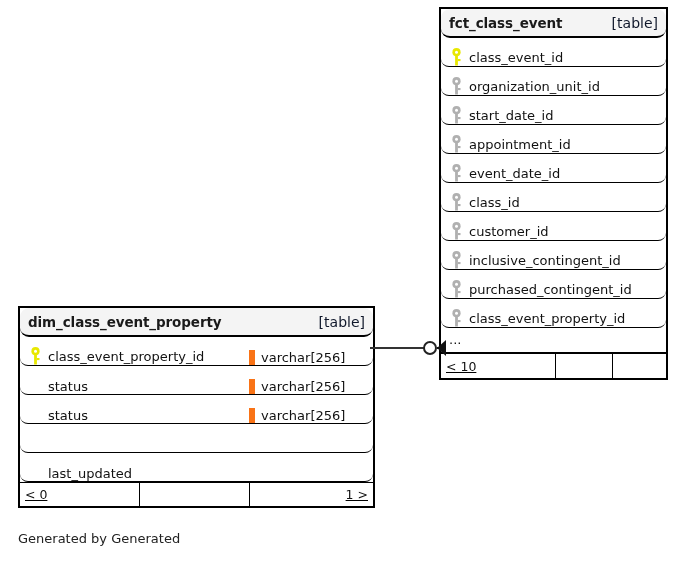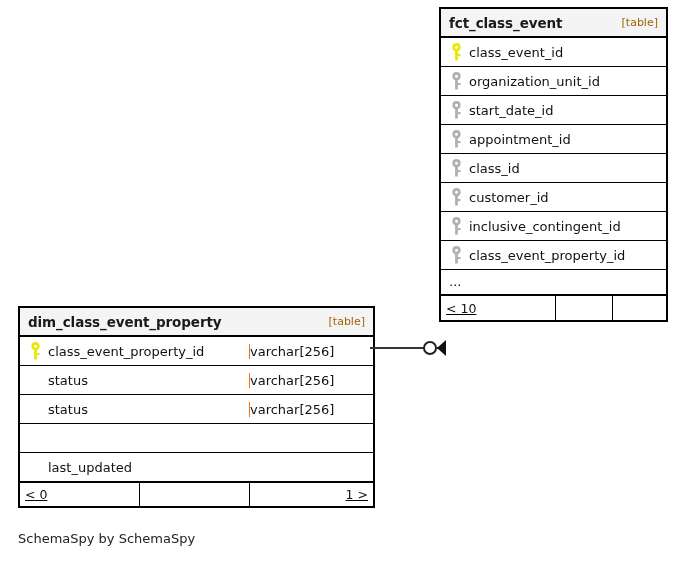--- a/index.html
+++ b/index.html
@@ -32,58 +32,61 @@
 
   .er-head {
     display: flex;
     align-items: center;
     justify-content: space-between;
     background: #f4f4f4;
     border-bottom: 2px solid #000000;
     box-sizing: border-box;
     padding: 0 8px;
     height: 29px;
+    border-radius: 9px;
   }
   .er-title {
     font-size: 13.5px;
     font-weight: bold;
     color: #1a1a1a;
     letter-spacing: -0.1px;
     white-space: nowrap;
   }
   .er-kind {
-    font-size: 11px;
-    color: #a16207;
+    font-size: 14px;
+    color: #0f172a;
     white-space: nowrap;
     text-align: right;
   }
 
   .er-row {
     display: flex;
-    align-items: center;
+    align-items: flex-end;
     height: 29px;
     border-bottom: 1px solid #000000;
     box-sizing: border-box;
+    border-radius: 8px;
   }
   .er-row:last-child { border-bottom: none; }
 
   .er-col-name {
     display: flex;
     align-items: center;
     box-sizing: border-box;
     padding-left: 6px;
     flex: 1 1 auto;
     min-width: 0;
     overflow: hidden;
   }
   .er-col-type {
     display: flex;
     align-items: center;
     box-sizing: border-box;
-    border-left: 1px solid #f97316;
+    padding-left: 6px;
+    border-left: 6px solid #f97316;
     white-space: nowrap;
   }
 
   .col-label {
     font-size: 13px;
     color: #111111;
     white-space: nowrap;
   }
   .type-label {
     font-size: 13px;
@@ -238,20 +241,33 @@
             <circle cx="5.5" cy="4.2" r="1.5" fill="#ffffff"></circle>
             <rect x="4.1" y="7" width="2.8" height="10.5" fill="#b0b0b0"></rect>
             <rect x="6.9" y="11" width="2.6" height="2.1" fill="#b0b0b0"></rect>
           </svg>
         </span>
         <span class="col-label">appointment_id</span>
       </div>
     </div>
 
 
+    <div class="er-row">
+      <div class="er-col-name">
+        <span class="keyslot">
+          <svg width="11" height="18" viewBox="0 0 11 18" aria-hidden="true">
+            <circle cx="5.5" cy="4.2" r="4.1" fill="#b0b0b0"></circle>
+            <circle cx="5.5" cy="4.2" r="1.5" fill="#ffffff"></circle>
+            <rect x="4.1" y="7" width="2.8" height="10.5" fill="#b0b0b0"></rect>
+            <rect x="6.9" y="11" width="2.6" height="2.1" fill="#b0b0b0"></rect>
+          </svg>
+        </span>
+        <span class="col-label">event_date_id</span>
+      </div>
+    </div>
 
     <div class="er-row">
       <div class="er-col-name">
         <span class="keyslot">
           <svg width="11" height="18" viewBox="0 0 11 18" aria-hidden="true">
             <circle cx="5.5" cy="4.2" r="4.1" fill="#b0b0b0"></circle>
             <circle cx="5.5" cy="4.2" r="1.5" fill="#ffffff"></circle>
             <rect x="4.1" y="7" width="2.8" height="10.5" fill="#b0b0b0"></rect>
             <rect x="6.9" y="11" width="2.6" height="2.1" fill="#b0b0b0"></rect>
           </svg>
@@ -281,20 +297,33 @@
             <circle cx="5.5" cy="4.2" r="4.1" fill="#b0b0b0"></circle>
             <circle cx="5.5" cy="4.2" r="1.5" fill="#ffffff"></circle>
             <rect x="4.1" y="7" width="2.8" height="10.5" fill="#b0b0b0"></rect>
             <rect x="6.9" y="11" width="2.6" height="2.1" fill="#b0b0b0"></rect>
           </svg>
         </span>
         <span class="col-label">inclusive_contingent_id</span>
       </div>
     </div>
 
+    <div class="er-row">
+      <div class="er-col-name">
+        <span class="keyslot">
+          <svg width="11" height="18" viewBox="0 0 11 18" aria-hidden="true">
+            <circle cx="5.5" cy="4.2" r="4.1" fill="#b0b0b0"></circle>
+            <circle cx="5.5" cy="4.2" r="1.5" fill="#ffffff"></circle>
+            <rect x="4.1" y="7" width="2.8" height="10.5" fill="#b0b0b0"></rect>
+            <rect x="6.9" y="11" width="2.6" height="2.1" fill="#b0b0b0"></rect>
+          </svg>
+        </span>
+        <span class="col-label">purchased_contingent_id</span>
+      </div>
+    </div>
 
     <div class="er-row">
       <div class="er-col-name">
         <span class="keyslot">
           <svg width="11" height="18" viewBox="0 0 11 18" aria-hidden="true">
             <circle cx="5.5" cy="4.2" r="4.1" fill="#b0b0b0"></circle>
             <circle cx="5.5" cy="4.2" r="1.5" fill="#ffffff"></circle>
             <rect x="4.1" y="7" width="2.8" height="10.5" fill="#b0b0b0"></rect>
             <rect x="6.9" y="11" width="2.6" height="2.1" fill="#b0b0b0"></rect>
           </svg>
@@ -382,15 +411,15 @@
 
       <line x1="0" y1="18" x2="55" y2="18" stroke="#333333" stroke-width="2"></line>
 
       <circle cx="60" cy="18" r="6" fill="#ffffff" stroke="#222222" stroke-width="2"></circle>
 
       <path d="M76 10 L67 18 L76 26 L76 10 Z" fill="#111111"></path>
       <line x1="67" y1="18" x2="76" y2="18" stroke="#111111" stroke-width="2"></line>
     </svg>
   </div>
 
-  <div class="footnote">SchemaSpy by SchemaSpy</div>
+  <div class="footnote">Generated by Generated</div>
 
 </div>
 
 </body></html>

